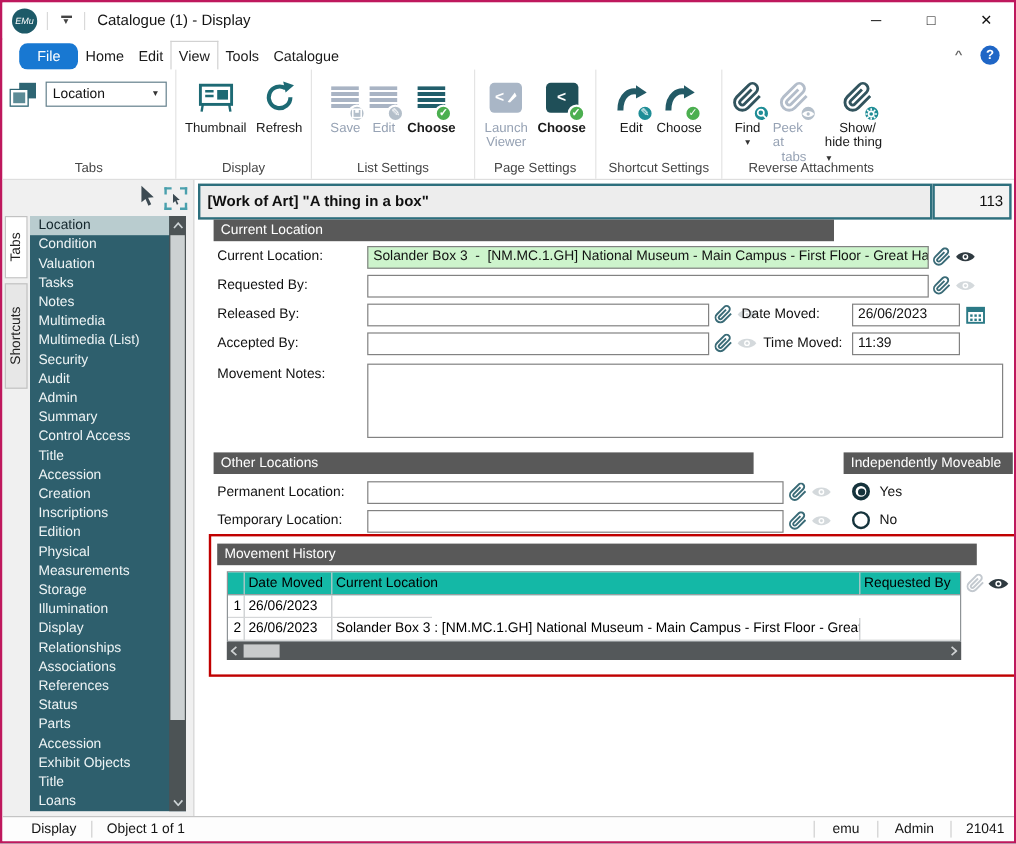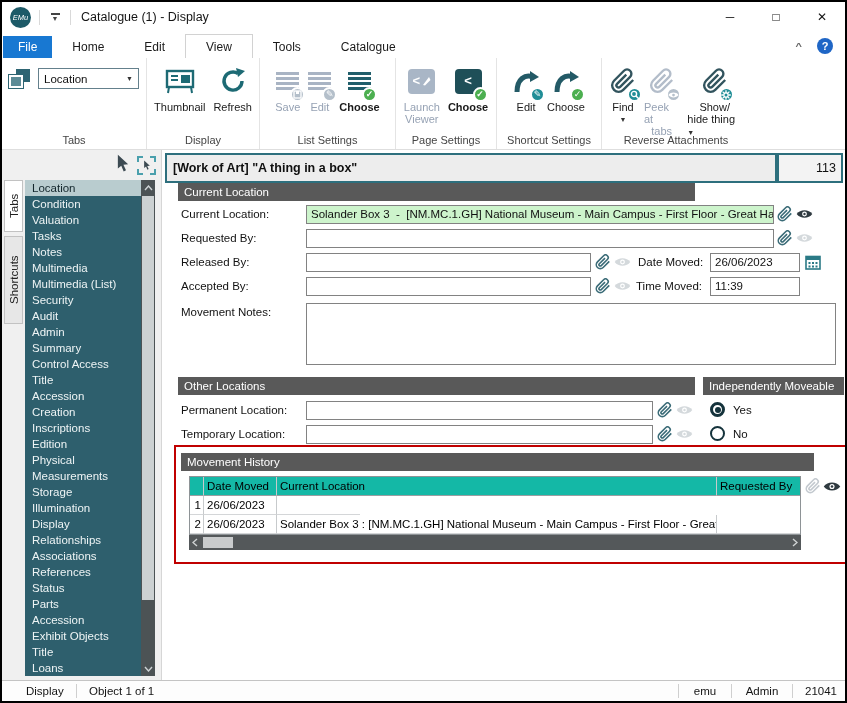--- a/index.html
+++ b/index.html
@@ -1,34 +1,34 @@
 <!DOCTYPE html>
 <html><head>
 <meta charset="utf-8">
 <style>
   html,body{margin:0;padding:0;background:#9aa3a8;font-family:"Liberation Sans",sans-serif;}
   *{box-sizing:border-box;}
-  .win{position:relative;width:847px;height:703px;background:#fff;border:2px solid #000000;overflow:hidden;}
+  .win{position:relative;width:847px;height:703px;background:#fff;border:2px solid #be185d;overflow:hidden;}
 
   
   .titlebar{position:absolute;left:0;top:0;right:0;height:30px;background:#fff;display:flex;align-items:center;}
   .logo{width:21px;height:21px;border-radius:50%;background:#1d5a68;color:#fff;font-size:7.5px;font-style:italic;
         display:flex;align-items:center;justify-content:center;margin-left:8px;flex:none;}
   .tb-sep{width:1px;height:15px;background:#d9d9d9;margin:0 8px;flex:none;}
   .qat{display:flex;flex-direction:column;align-items:center;gap:1px;width:14px;}
   .qat-bar{width:9px;height:2px;background:#444;}
   .qat-caret{font-size:7px;color:#444;line-height:5px;}
   .tb-title{font-size:12.5px;color:#141414;margin-left:2px;}
   .win-ctrls{margin-left:auto;display:flex;height:30px;}
   .wc{width:46px;display:flex;align-items:center;justify-content:center;font-size:12px;color:#111;}
 
   
   .rtabs{position:absolute;top:31px;left:0;right:0;height:25px;background:#fff;display:flex;align-items:flex-end;}
-  .rtab{height:22px;display:flex;align-items:center;padding:0 20px;font-size:12px;color:#1a1a1a;}
-  .rtab.file{background:#1878d2;color:#fff;margin-left:1px;padding:0 15px;}
+  .rtab{height:22px;display:flex;align-items:center;padding:0 6px;font-size:12px;color:#1a1a1a;}
+  .rtab.file{background:#1878d2;color:#fff;margin-left:14px;padding:0 15px;border-radius:7px;}
   .rtab.active{background:#fff;border:1px solid #d2d2d2;border-bottom:none;height:24px;}
   .rtabs-right{margin-left:auto;display:flex;align-items:center;gap:15px;margin-right:12px;height:100%;}
   .chev-up{font-size:11px;color:#666;font-weight:bold;transform:scaleY(.8);}
   .help{width:16px;height:16px;border-radius:50%;background:#1f66c6;color:#fff;font-size:11px;font-weight:bold;
         display:flex;align-items:center;justify-content:center;}
 
   
   .rbody{position:absolute;top:56px;left:0;right:0;height:92px;background:#fff;border-bottom:1px solid #dedede;display:flex;}
   .rgroup{position:relative;height:100%;border-right:1px solid #e4e4e4;flex:none;}
   .rgroup-label{position:absolute;bottom:3px;left:0;right:0;text-align:center;font-size:11px;color:#454545;}
@@ -457,21 +457,21 @@
             <path d="M21.4 11.05l-9.19 9.19a6 6 0 0 1-8.49-8.49l9.19-9.19a4 4 0 0 1 5.66 5.66l-9.2 9.19a2 2 0 0 1-2.83-2.83l8.49-8.48" fill="none" stroke="#3a6b77" stroke-width="2.4"></path>
           </svg>
         </span>
       <span class="ico" style="left:450px;top:103px;">
           <svg width="17" height="12" viewBox="0 0 24 16">
             <path d="M1 8 C6 1 18 1 23 8 C18 15 6 15 1 8Z" fill="#d4d9dc"></path>
             <circle cx="12" cy="8" r="3.4" fill="#fff"></circle>
             <circle cx="12" cy="8" r="1.7" fill="#d4d9dc"></circle>
           </svg>
         </span>
-      <div class="lbl" style="left:455px;top:103px;margin-left:20px;">Date Moved:</div>
+      <div class="lbl" style="left:455px;top:103px;">Date Moved:</div>
       <div class="fld" style="left:547px;top:103px;width:90px;">26/06/2023</div>
       <span class="ico" style="left:641px;top:103px;">
         <svg width="16" height="16" viewBox="0 0 16 16">
             <rect x="1" y="2.5" width="14" height="12.5" fill="#fff" stroke="#2b7a86" stroke-width="1.6"></rect>
             <rect x="1" y="2.5" width="14" height="3.5" fill="#2b7a86"></rect>
             <g fill="#2b7a86">
               <rect x="3.5" y="8" width="2" height="2"></rect>
               <rect x="7" y="8" width="2" height="2"></rect>
               <rect x="10.5" y="8" width="2" height="2"></rect>
               <rect x="3.5" y="11.5" width="2" height="2"></rect>
@@ -494,21 +494,21 @@
             <circle cx="12" cy="8" r="3.4" fill="#fff"></circle>
             <circle cx="12" cy="8" r="1.7" fill="#d4d9dc"></circle>
           </svg>
         </span>
       <div class="lbl" style="left:473px;top:127px;">Time Moved:</div>
       <div class="fld" style="left:547px;top:127px;width:90px;">11:39</div>
 
       <div class="lbl" style="left:18px;top:153px;">Movement Notes:</div>
       <div class="fld area" style="left:143px;top:153px;width:530px;"></div>
 
-      <div class="sec-h" style="left:15px;top:227px;width:517px;">Other Locations</div>
+      <div class="sec-h" style="left:15px;top:227px;width:450px;">Other Locations</div>
       <div class="sec-h" style="left:540px;top:227px;width:141px;">Independently Moveable</div>
 
       <div class="lbl" style="left:18px;top:251px;">Permanent Location:</div>
       <div class="fld" style="left:143px;top:251px;width:347px;"></div>
       <span class="ico" style="left:493px;top:251px;">
           <svg width="16" height="16" viewBox="0 0 24 24">
             <path d="M21.4 11.05l-9.19 9.19a6 6 0 0 1-8.49-8.49l9.19-9.19a4 4 0 0 1 5.66 5.66l-9.2 9.19a2 2 0 0 1-2.83-2.83l8.49-8.48" fill="none" stroke="#3a6b77" stroke-width="2.4"></path>
           </svg>
         </span>
       <span class="ico" style="left:512px;top:251px;">

